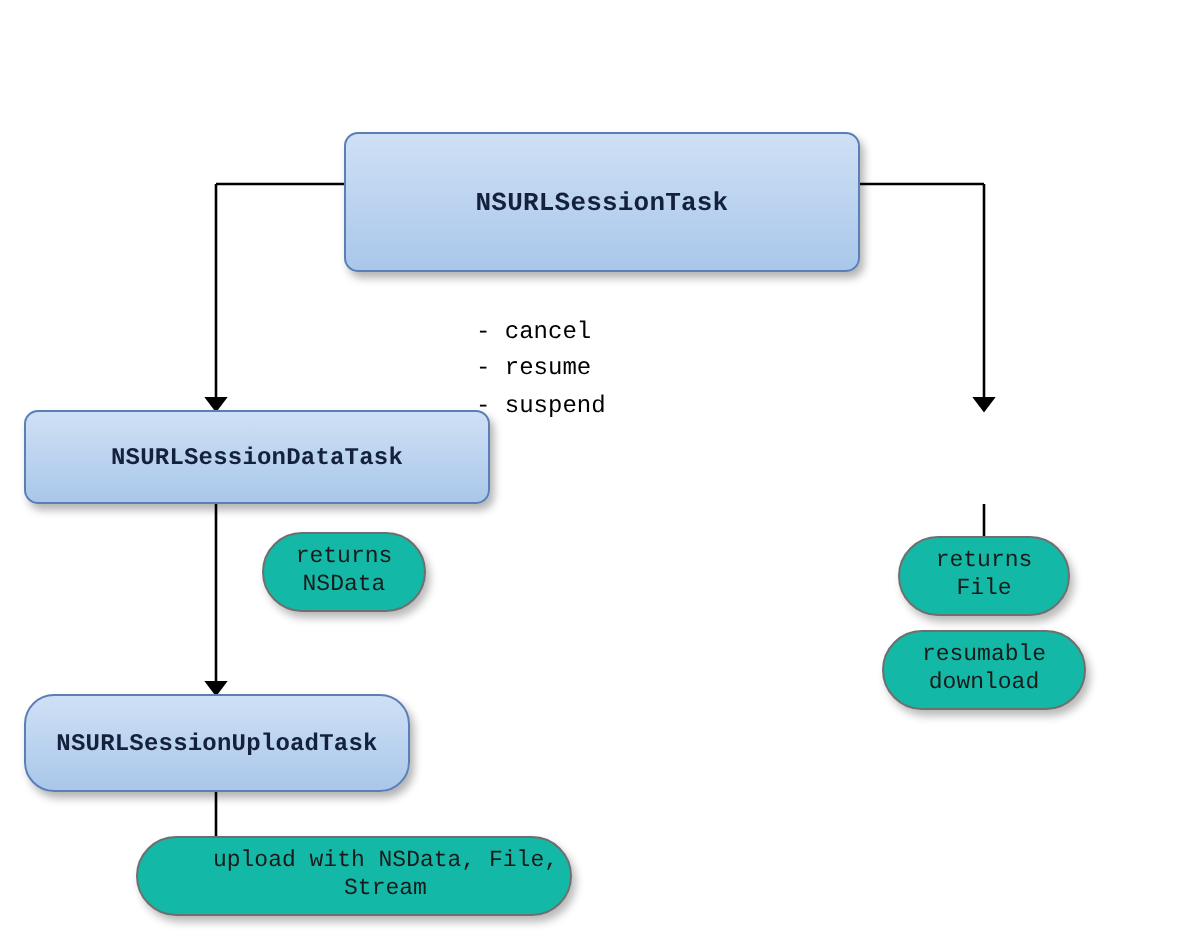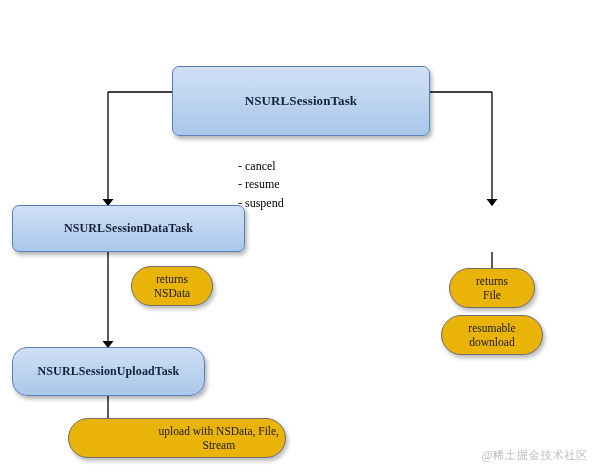--- a/index.html
+++ b/index.html
@@ -5,21 +5,21 @@
   html, body {
     margin: 0;
     padding: 0;
     background: #ffffff;
   }
   #canvas {
     position: relative;
     width: 600px;
     height: 473px;
     background: #ffffff;
-    font-family: Liberation Serif, serif;
+    font-family: Liberation Mono, monospace;
     overflow: hidden;
   }
   svg.wires {
     position: absolute;
     left: 0;
     top: 0;
     width: 600px;
     height: 473px;
   }
   .node {
@@ -39,21 +39,21 @@
     letter-spacing: 0.1px;
   }
   .node.root {
     font-size: 13px;
   }
   .pill {
     position: absolute;
     box-sizing: border-box;
     border: 1px solid #6f6f6f;
     border-radius: 20px;
-    background: #eab308;
+    background: #14b8a6;
     box-shadow: 2px 3px 4px rgba(0,0,0,0.28);
     display: flex;
     align-items: center;
     justify-content: center;
     text-align: center;
     color: #1a1a1a;
     font-size: 11.5px;
     line-height: 1.25;
     padding: 18px 6px;
   }
@@ -130,14 +130,13 @@
   <div class="pill" style="left:441px; top:315px; width:102px; height:40px; white-space:pre-line;">
     <span>resumable
 download</span>
   </div>
 
   <div class="pill" style="left:68px; top:418px; width:218px; height:40px; white-space:pre-line;justify-content:flex-end;">
     <span>upload with NSData, File,
 Stream</span>
   </div>
 
-  <div class="watermark">@稀土掘金技术社区</div>
 </div>
 
 </body></html>

